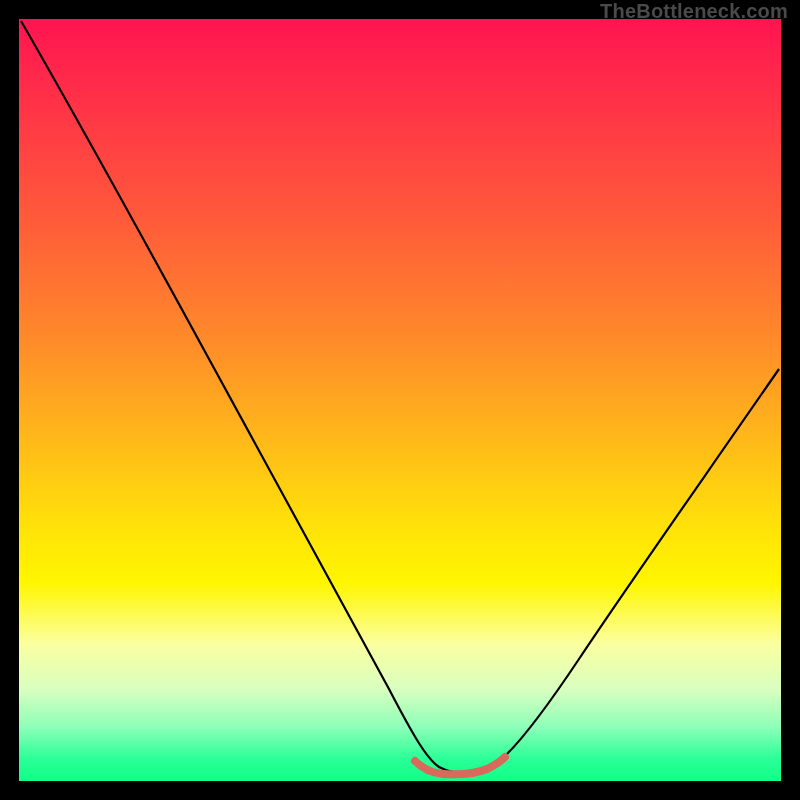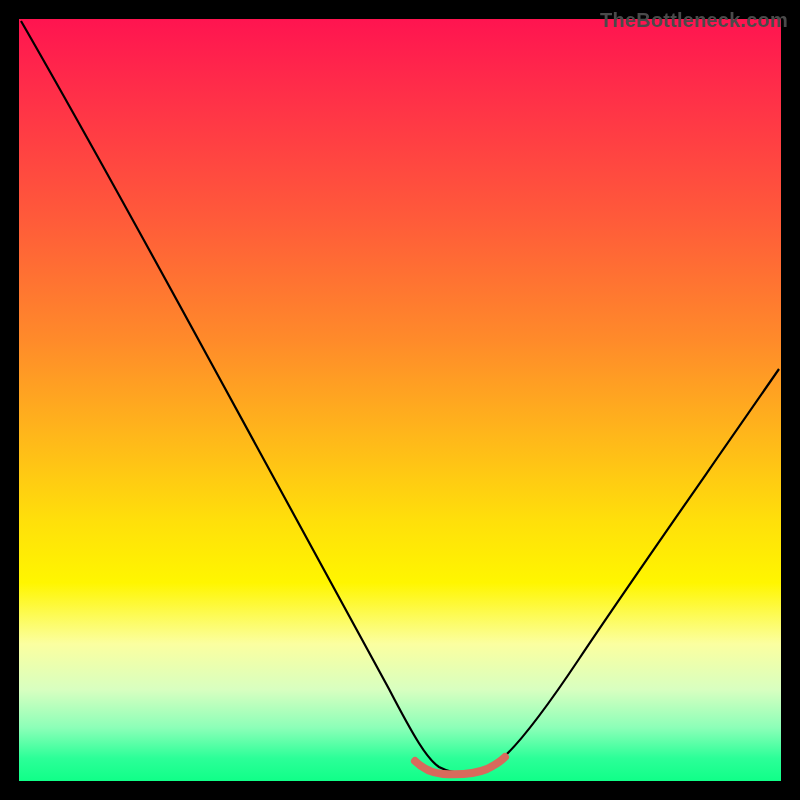--- a/index.html
+++ b/index.html
@@ -42,21 +42,21 @@
   }
   .plot-svg {
     position: absolute;
     left: 0;
     top: 0;
     width: 762px;
     height: 762px;
   }
   .watermark {
     position: absolute;
-    top: 9px;
+    top: 0px;
     right: 12px;
     color: #4a4a4a;
     font-size: 20px;
     font-weight: 600;
     letter-spacing: 0.2px;
     user-select: none;
   }
 </style>
 </head>
 <body>

